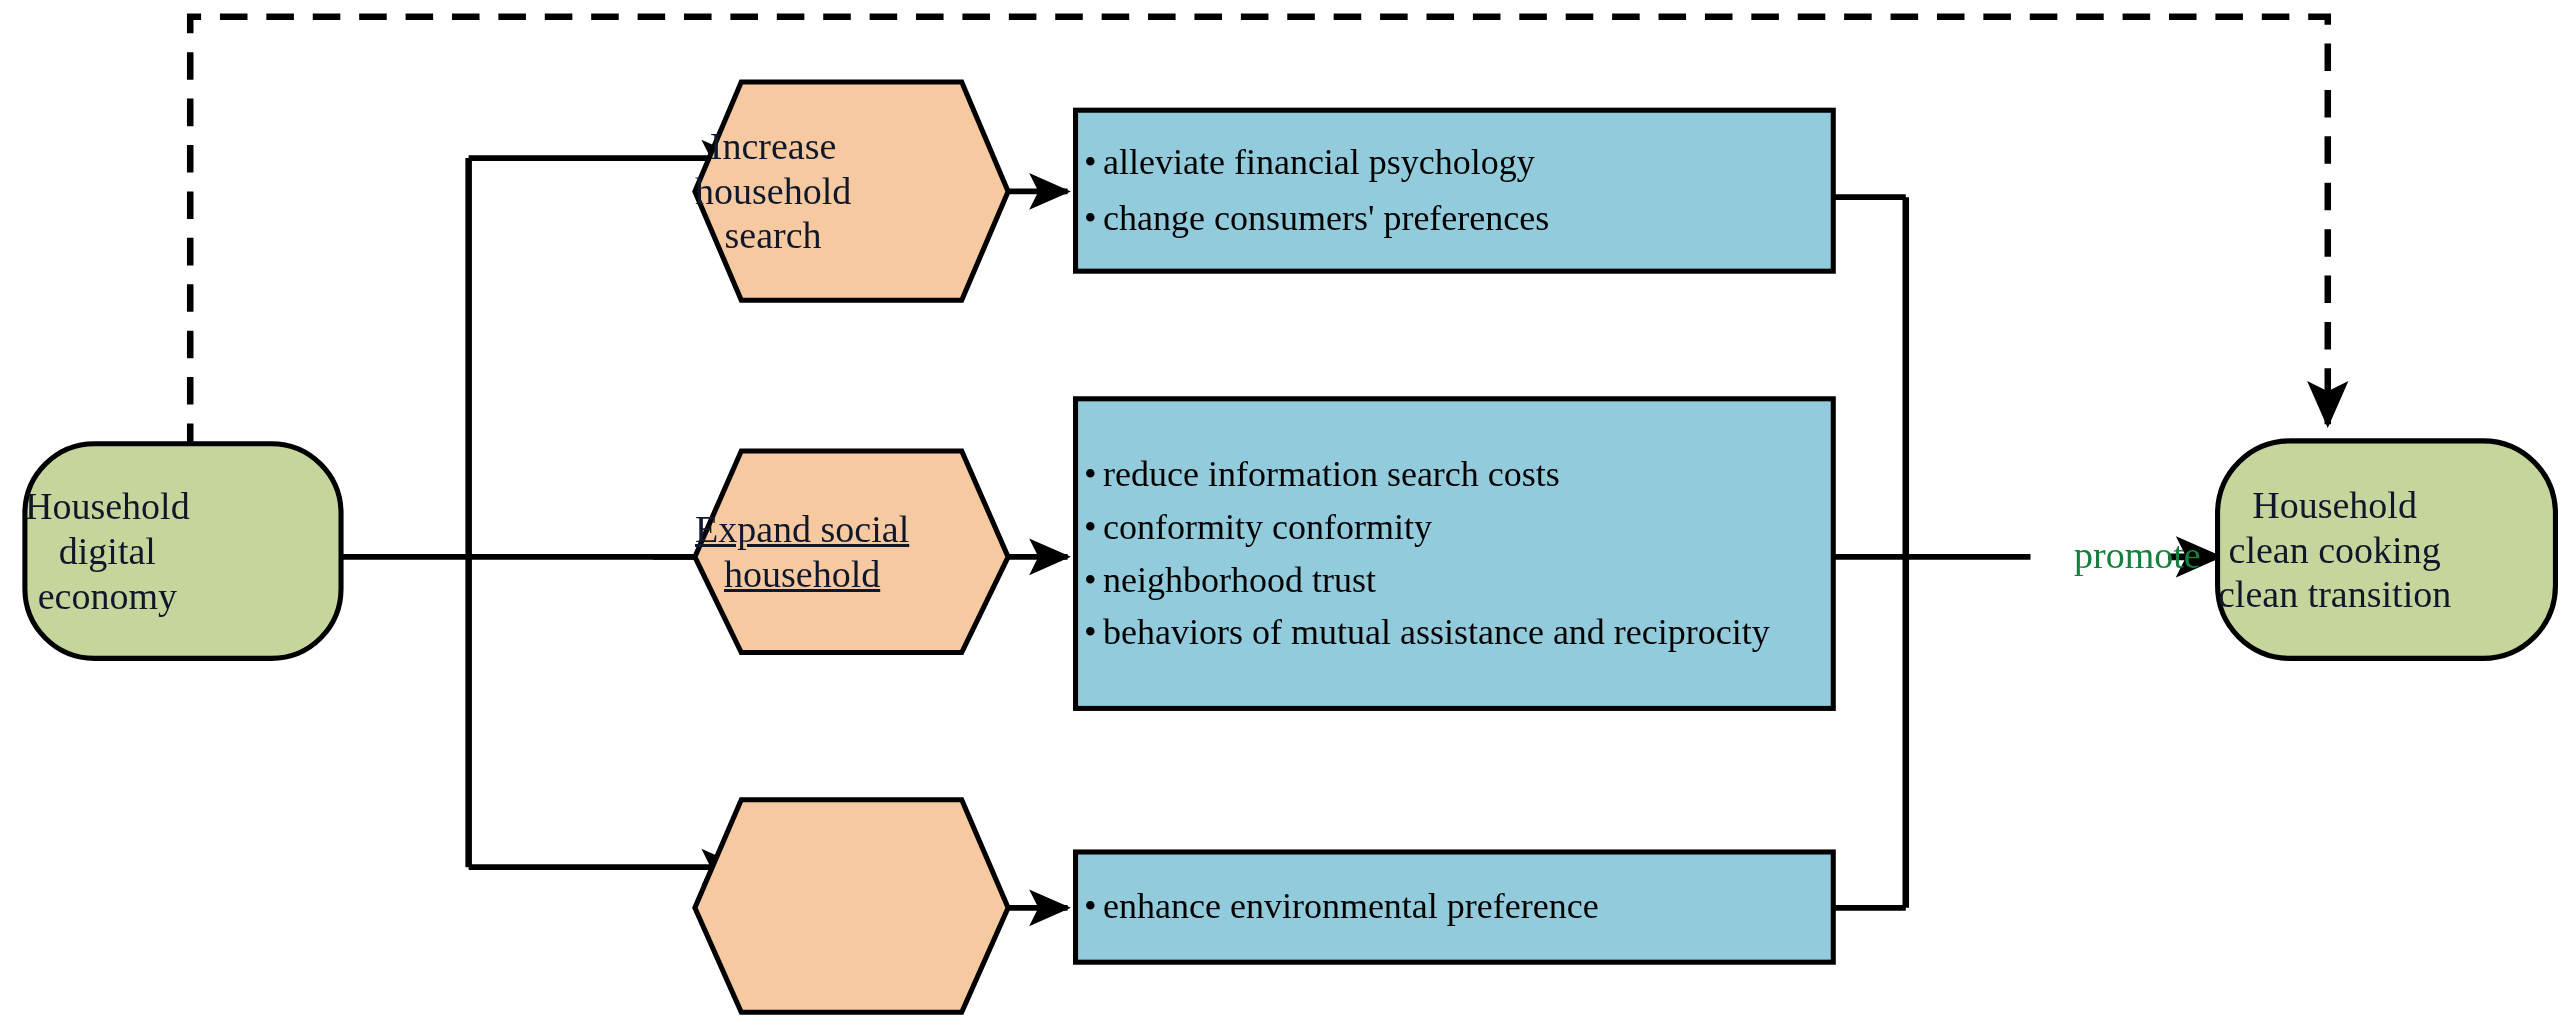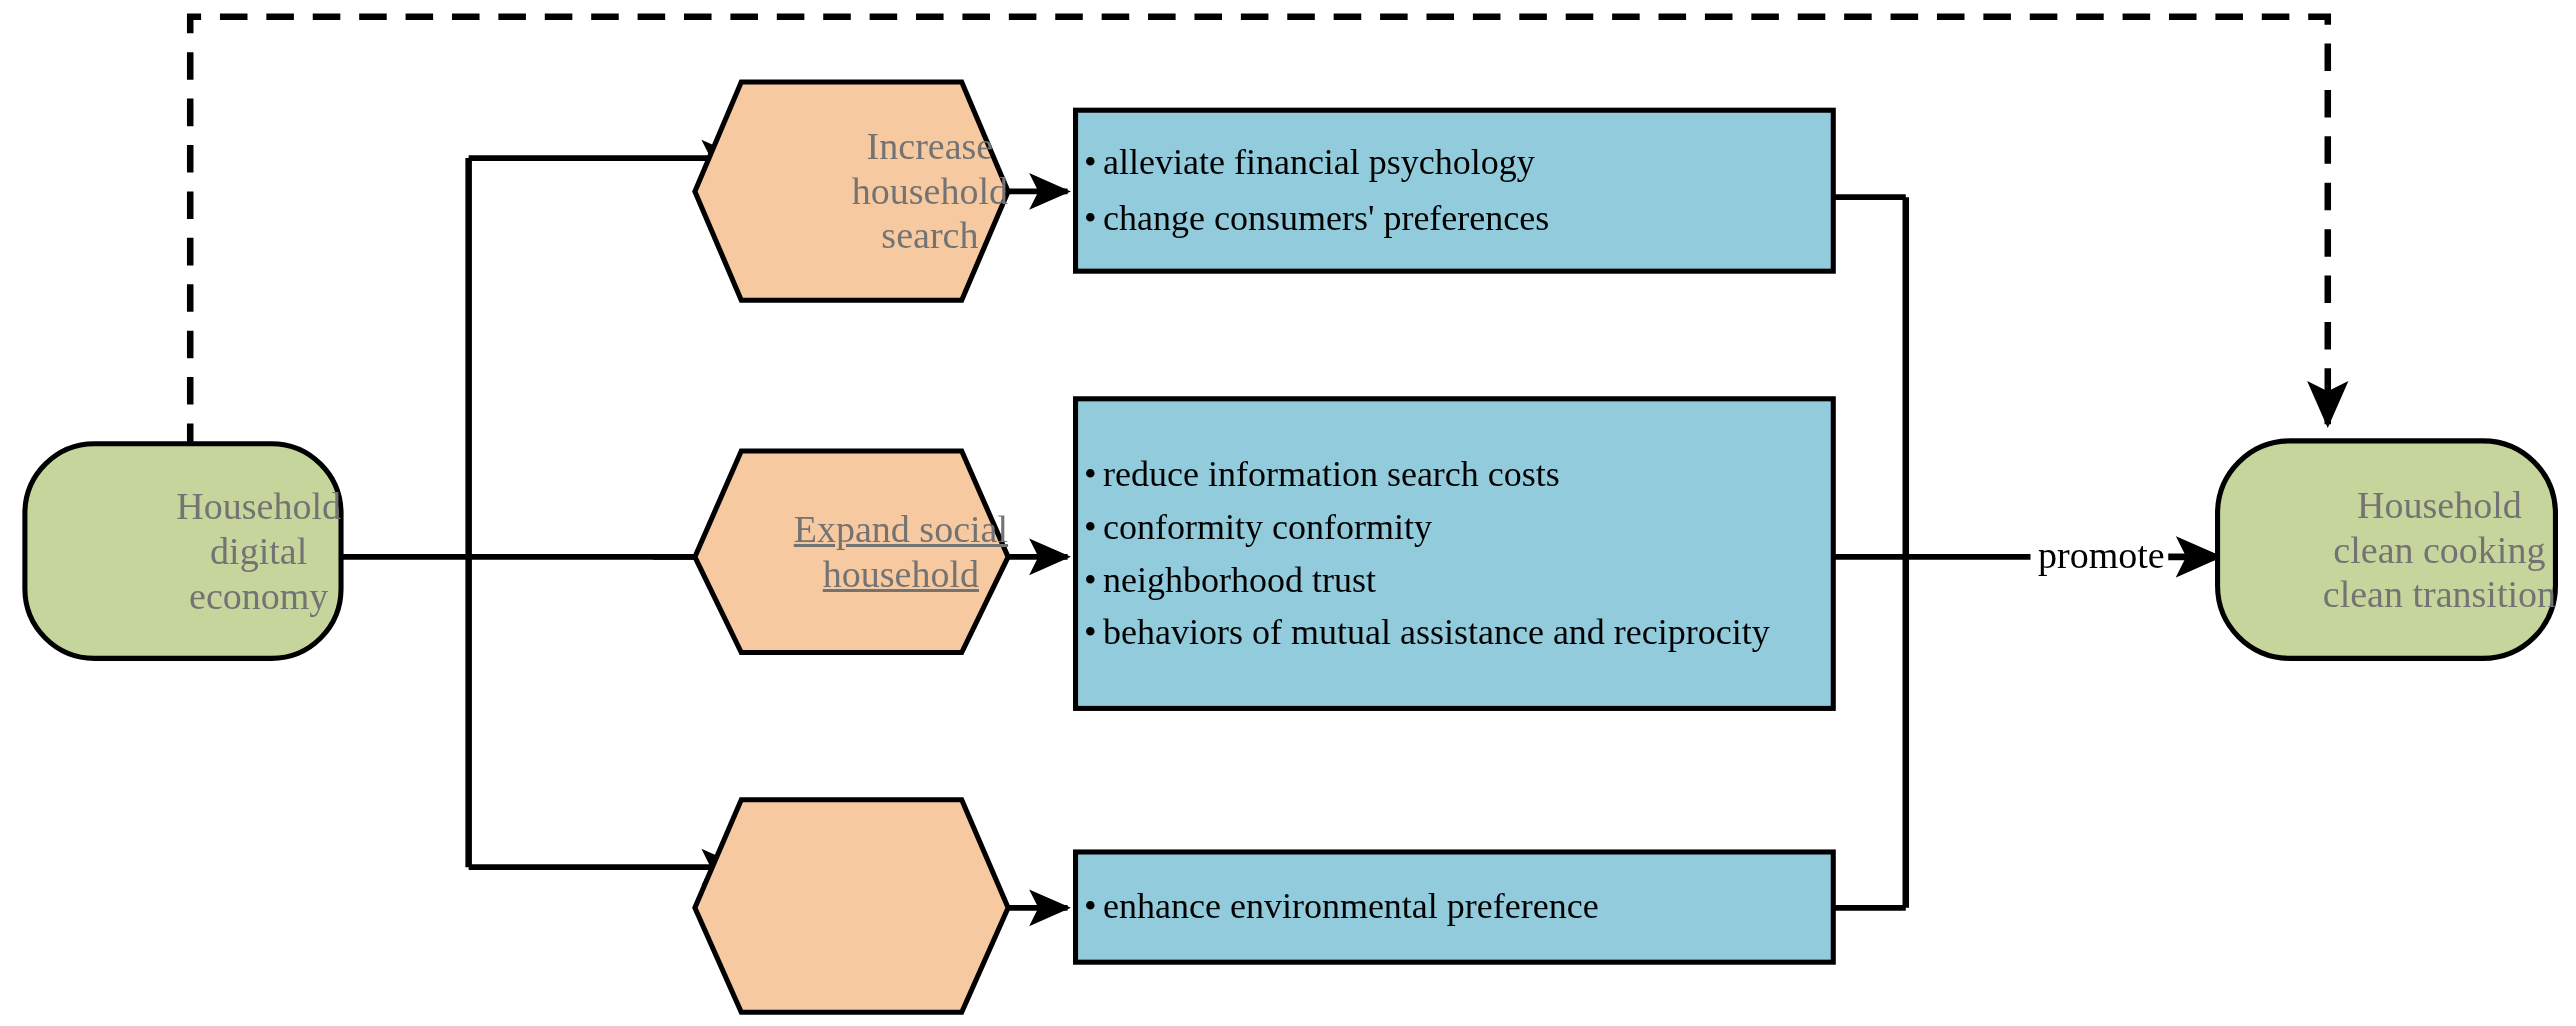--- a/index.html
+++ b/index.html
@@ -1,30 +1,30 @@
 <!DOCTYPE html>
 <html style="font-size:11.6px"><head>
 <meta charset="utf-8">
 <style>
   html,body{margin:0;padding:0;background:#ffffff;}
   body{width:2576px;height:1026px;overflow:hidden;
        font-family:"Liberation Serif","DejaVu Serif",serif;}
   #stage{position:relative;width:2576px;height:1026px;background:#fff;}
   svg#diagram{position:absolute;left:0;top:0;width:2576px;height:1026px;display:block;}
-  .shape-text{position:absolute;display:flex;align-items:center;justify-content:flex-end;
-              text-align:center;color:#737373;line-height:1.18;
+  .shape-text{position:absolute;display:flex;align-items:center;justify-content:flex-start;
+              text-align:center;color:#0f172a;line-height:1.18;
               font-family:"Liberation Serif","DejaVu Serif",serif;pointer-events:none;}
   .bullet-box{position:absolute;display:flex;flex-direction:column;justify-content:center;
               color:#000;line-height:1.26;
               font-family:"Liberation Serif","DejaVu Serif",serif;}
   .bullet-row{display:flex;align-items:flex-start;}
   .bullet-dot{flex:0 0 auto;width:19px;line-height:1.26;text-align:left;}
   .bullet-txt{flex:1 1 auto;}
-  .edge-label{position:absolute;color:#000000;white-space:nowrap;
-              font-family:"Liberation Serif","DejaVu Serif",serif;}
+  .edge-label{position:absolute;color:#15803d;white-space:nowrap;
+              font-family:"Liberation Serif","DejaVu Serif",serif;margin-left:36px;}
 </style>
 </head>
 <body>
 
 <div id="stage">
 
   <svg id="diagram" viewBox="0 0 3552 1415">
     <defs>
       <marker id="arrow" viewBox="0 0 10 10" refX="9.2" refY="5" markerWidth="7.2" markerHeight="7.2" orient="auto-start-reverse" markerUnits="strokeWidth">
         <path d="M 0 0.6 L 10 5 L 0 9.4 L 2.2 5 Z" fill="#000"></path>

